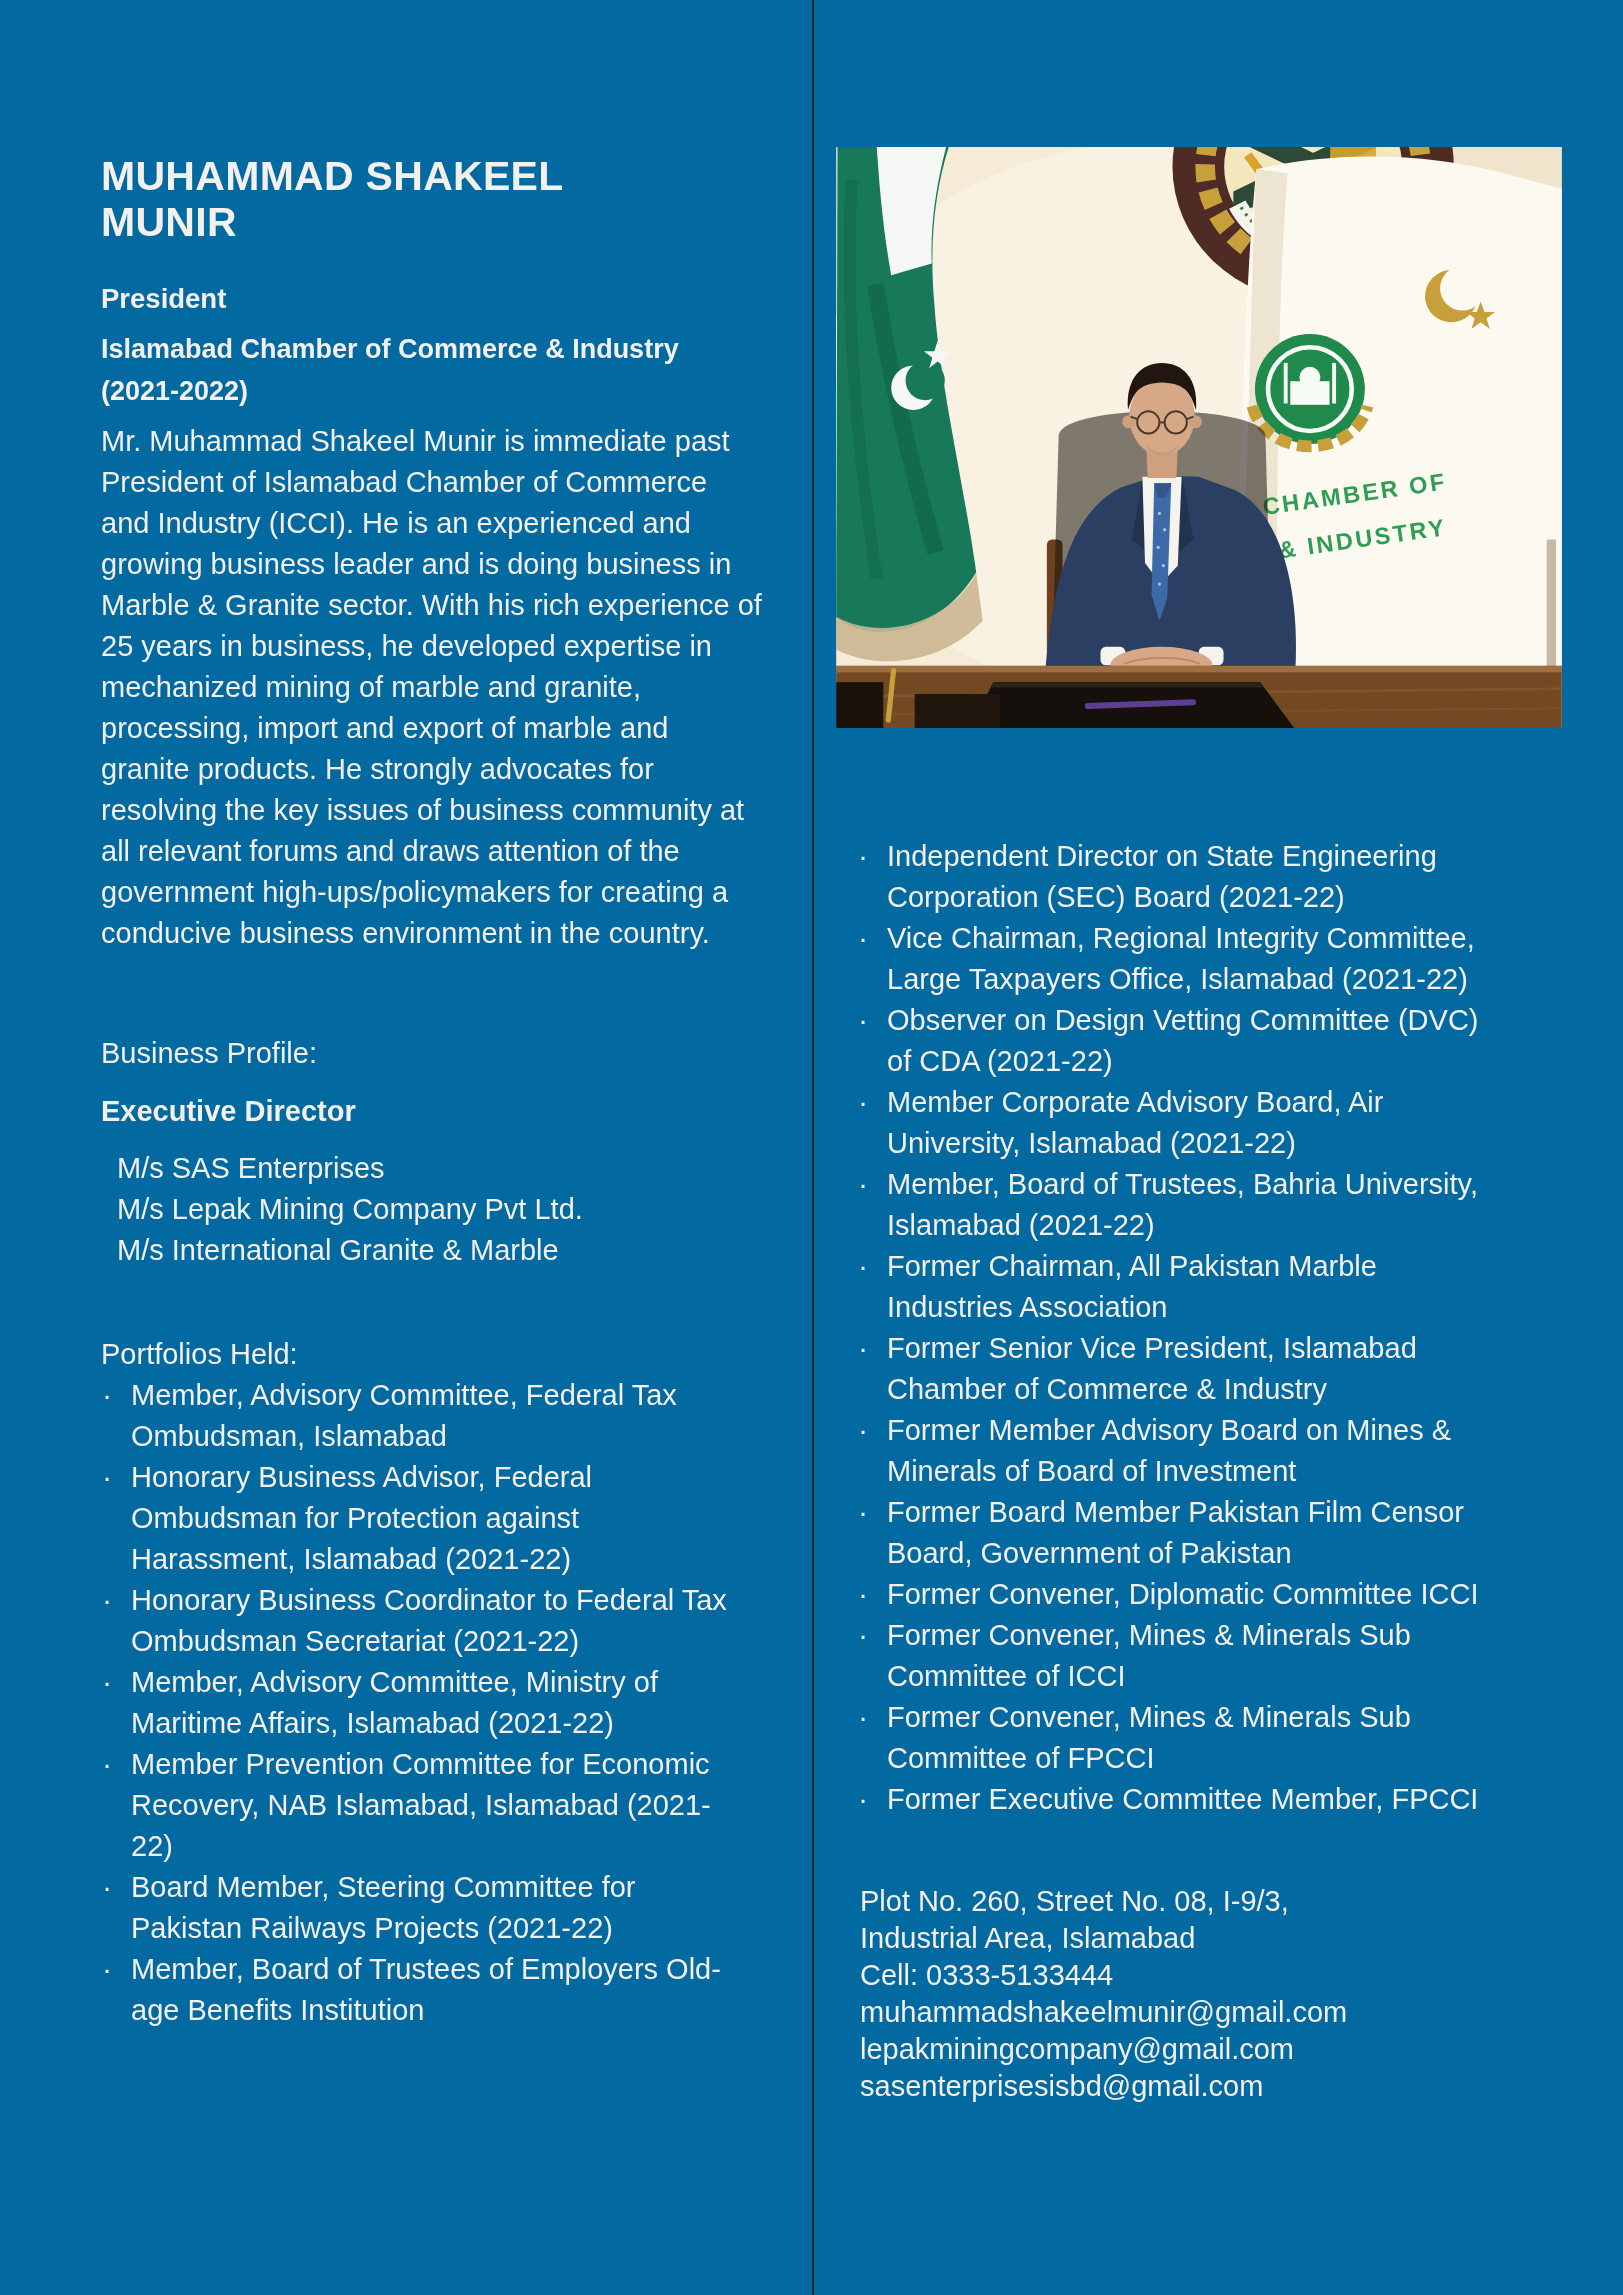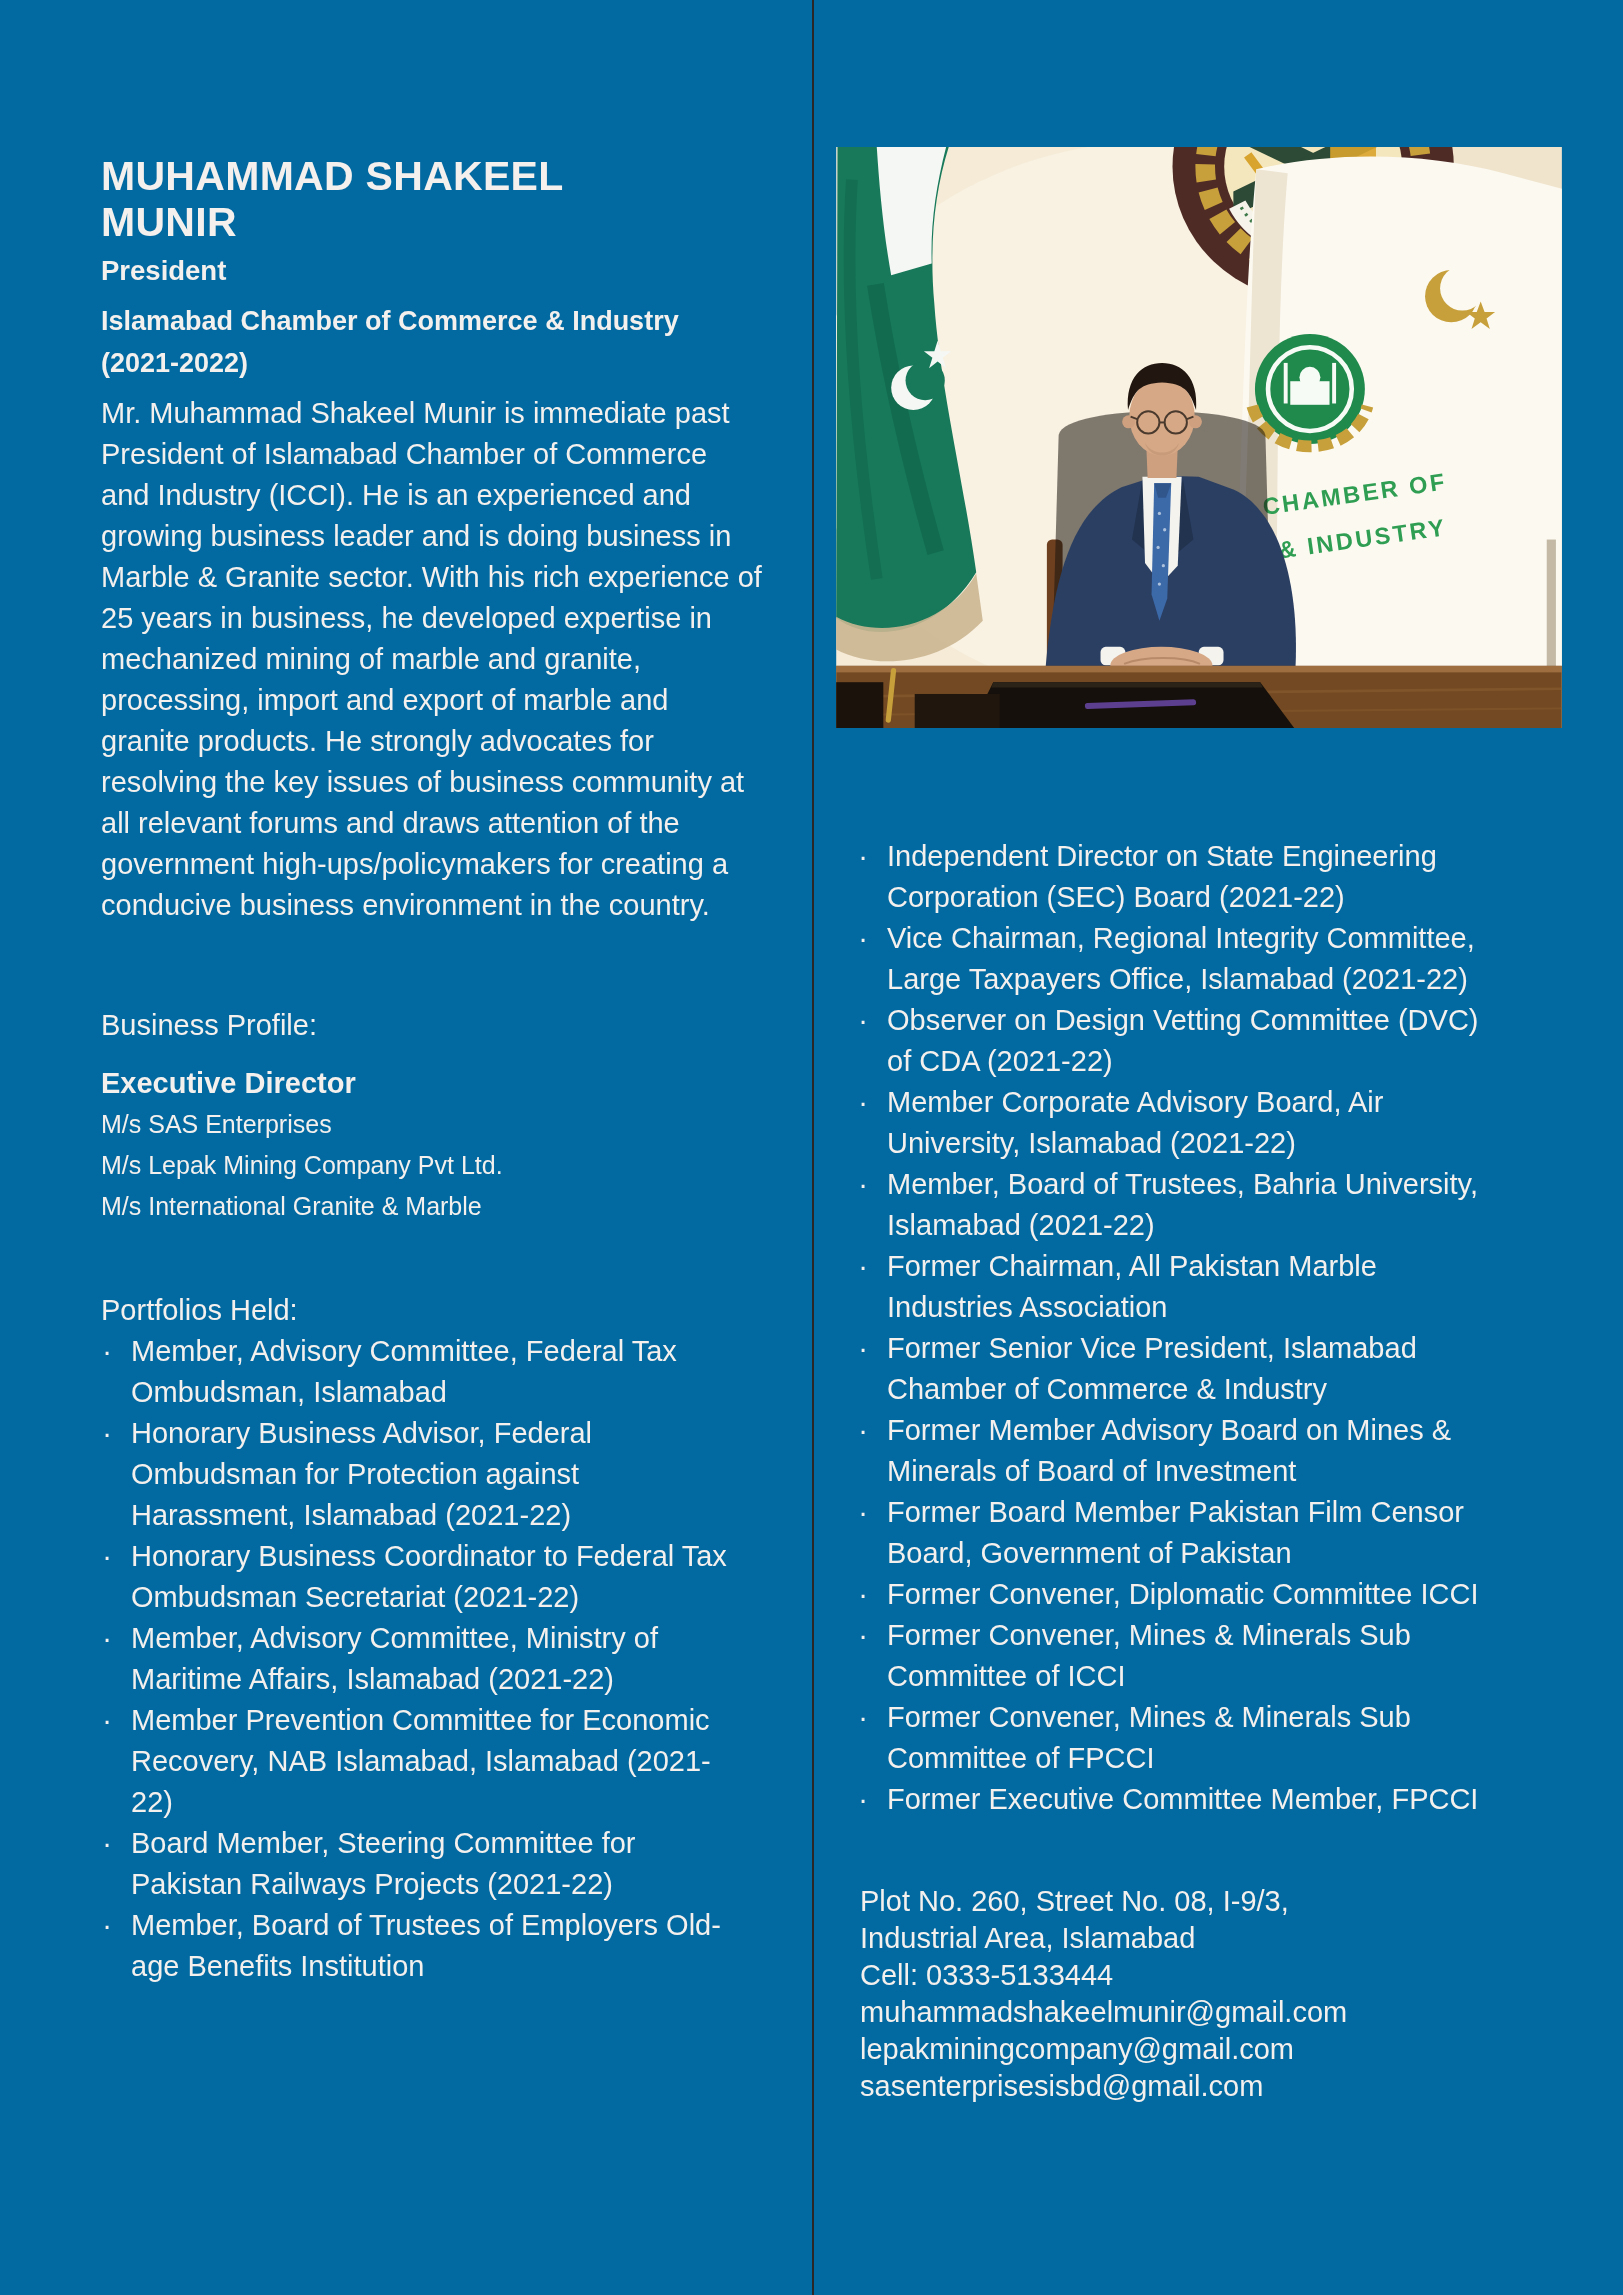--- a/index.html
+++ b/index.html
@@ -12,28 +12,28 @@
     overflow:hidden;
   }
   .divider{
     position:absolute;left:812px;top:0;width:2px;height:2295px;
     background:#2b2727;
   }
   
   .left-col{position:absolute;left:101px;top:153px;width:661px;}
   .person-name{font-size:41px;line-height:46px;font-weight:bold;margin:0;letter-spacing:0.3px;}
   .person-name span{display:block;}
-  .person-title{font-size:27.5px;line-height:37px;font-weight:bold;margin-top:7px;}
+  .person-title{font-size:27.5px;line-height:37px;font-weight:bold;margin-top:35px;}
   .org-block{margin-top:10.5px;font-size:27px;line-height:42px;font-weight:bold;}
   .org-block span{display:block;}
   .bio{font-size:29px;line-height:41px;margin-top:9.2px;}
   .section-heading{font-size:29px;line-height:41px;font-weight:normal;}
   .bp-heading{margin-top:79px;}
   .role-title{font-size:29px;line-height:41px;font-weight:bold;margin-top:17px;}
-  ul.plain-list{list-style:none;margin:0;padding:0;font-size:25px;line-height:41px;}
+  ul.plain-list{list-style:none;margin:16px;padding:0;font-size:29px;line-height:41px;}
   .portfolios-heading{margin-top:63px;}
   ul.bullet-list{
     list-style:none;margin:0;padding:0;
     font-size:29px;line-height:41px;
   }
   ul.bullet-list li{position:relative;padding-left:30px;}
   ul.bullet-list li::before{
     content:"\00B7";
     position:absolute;left:1.3px;top:0;
   }

